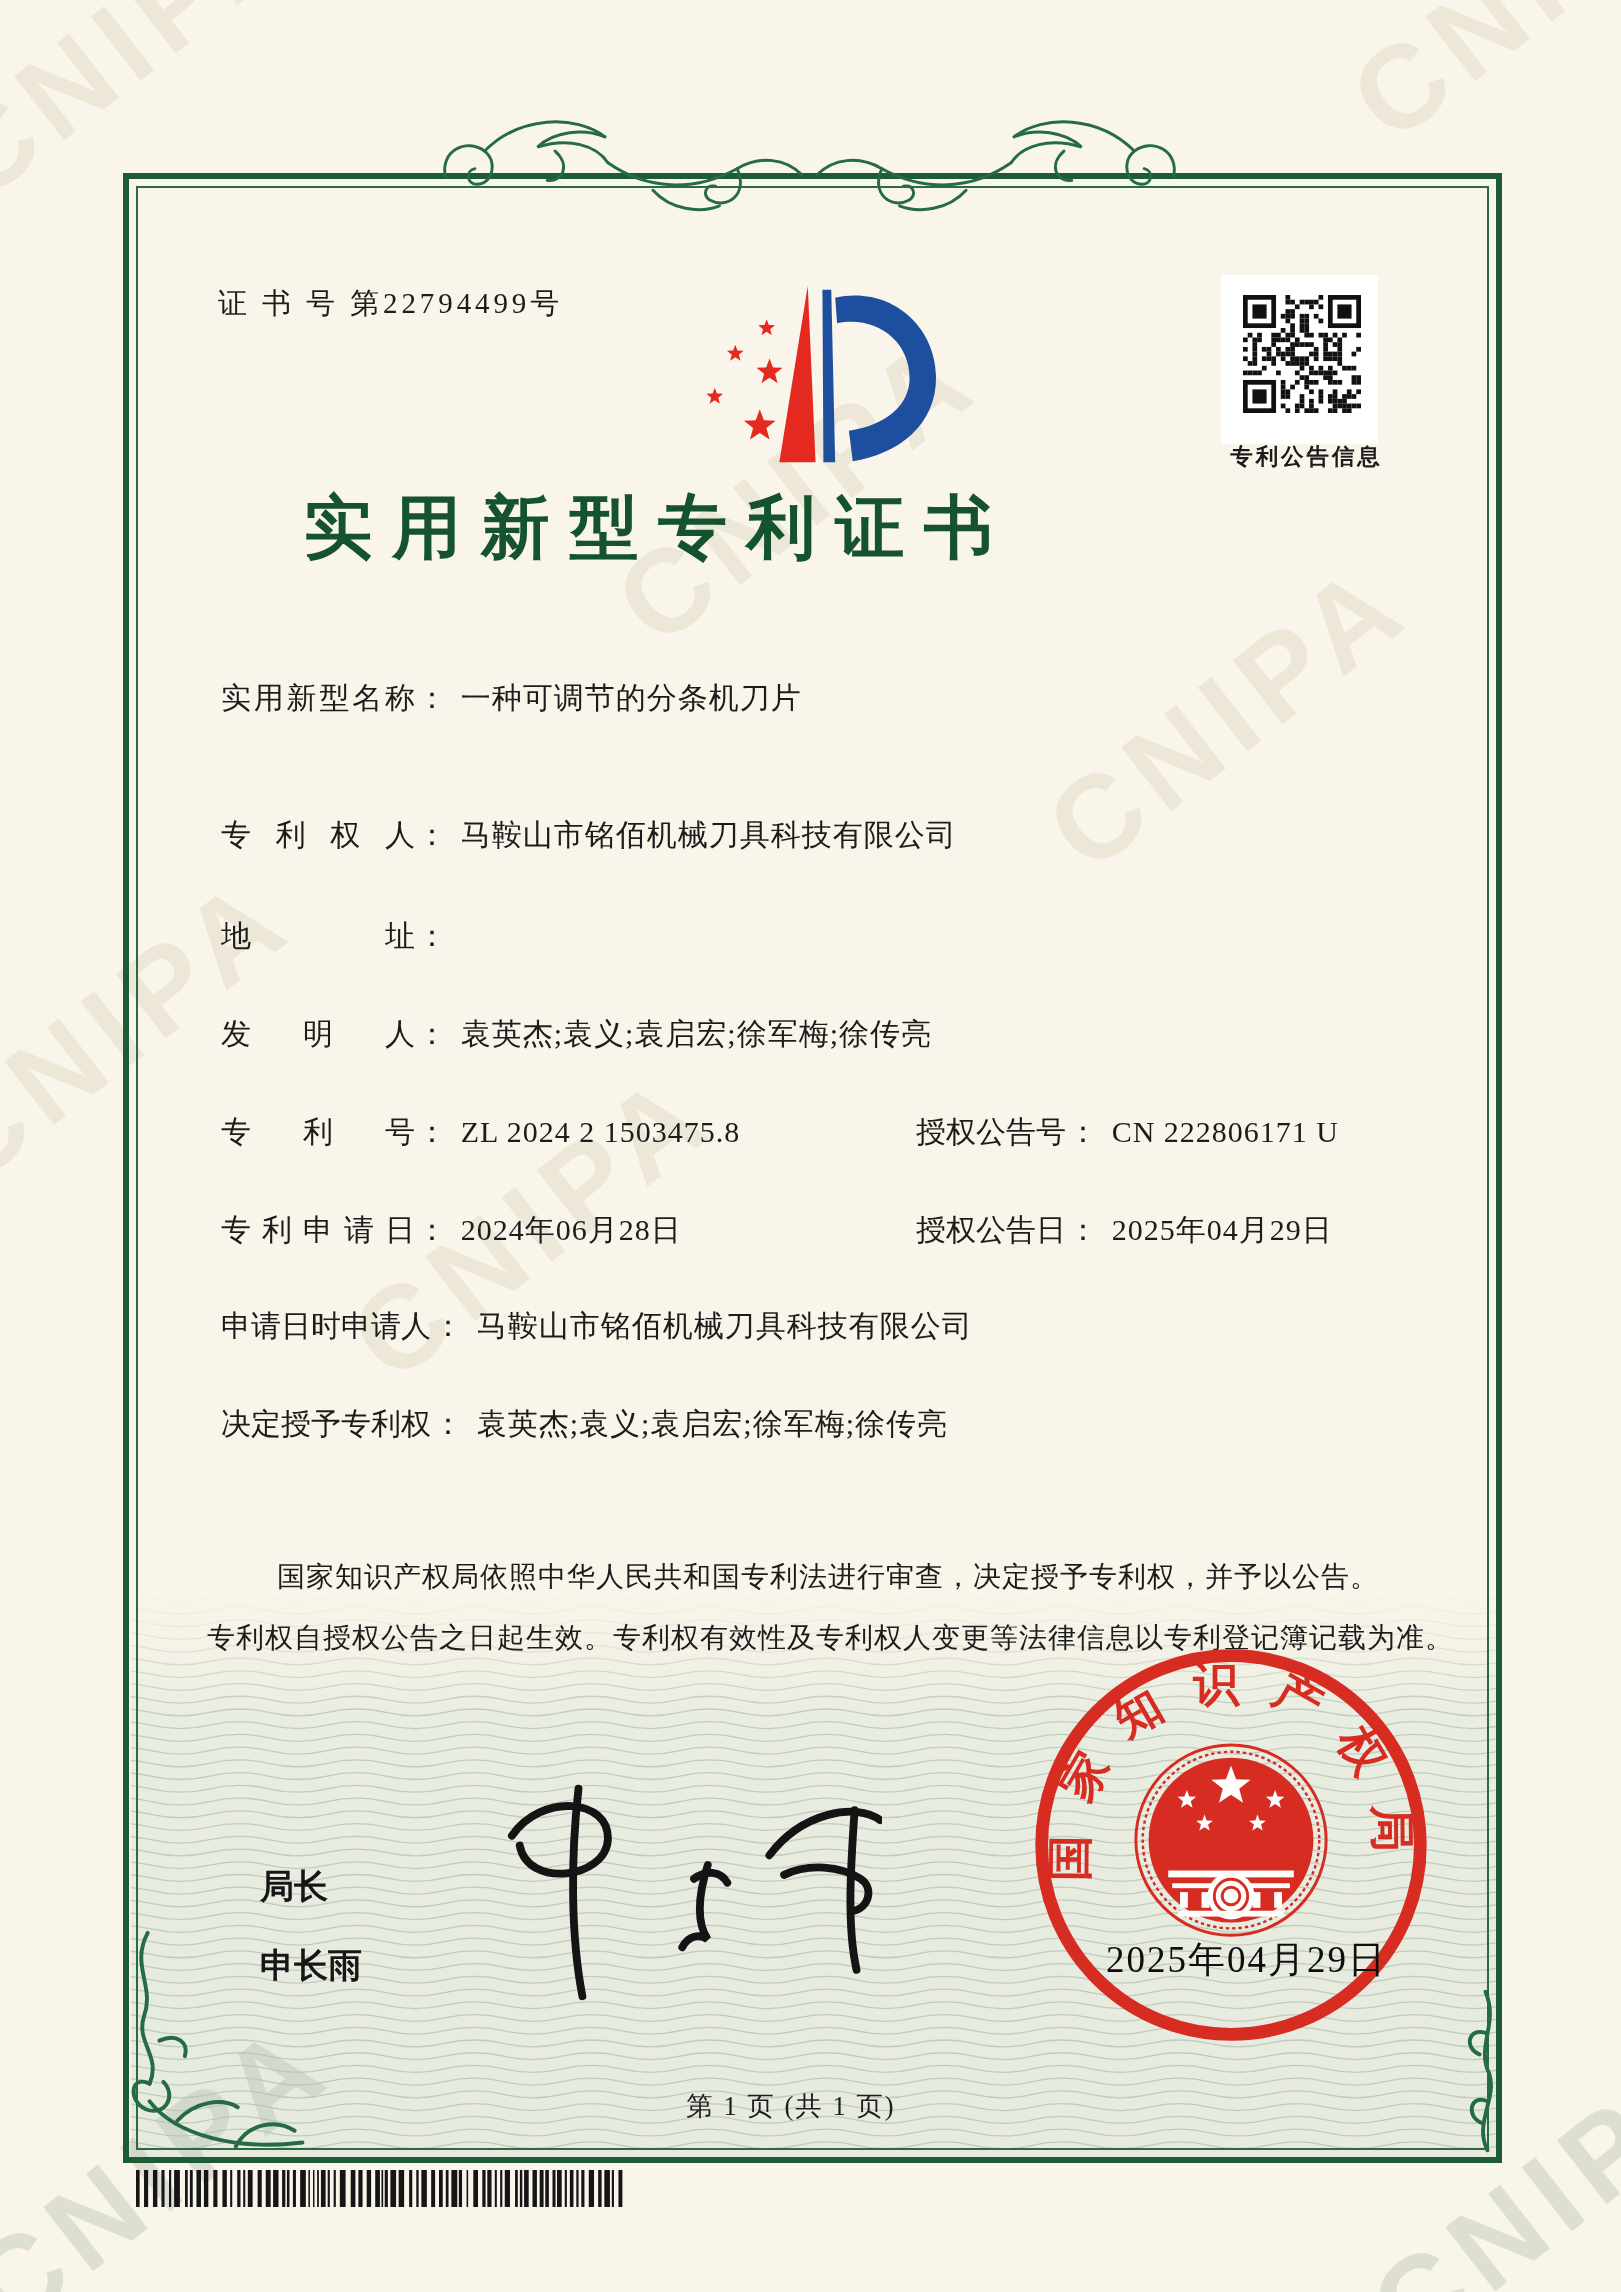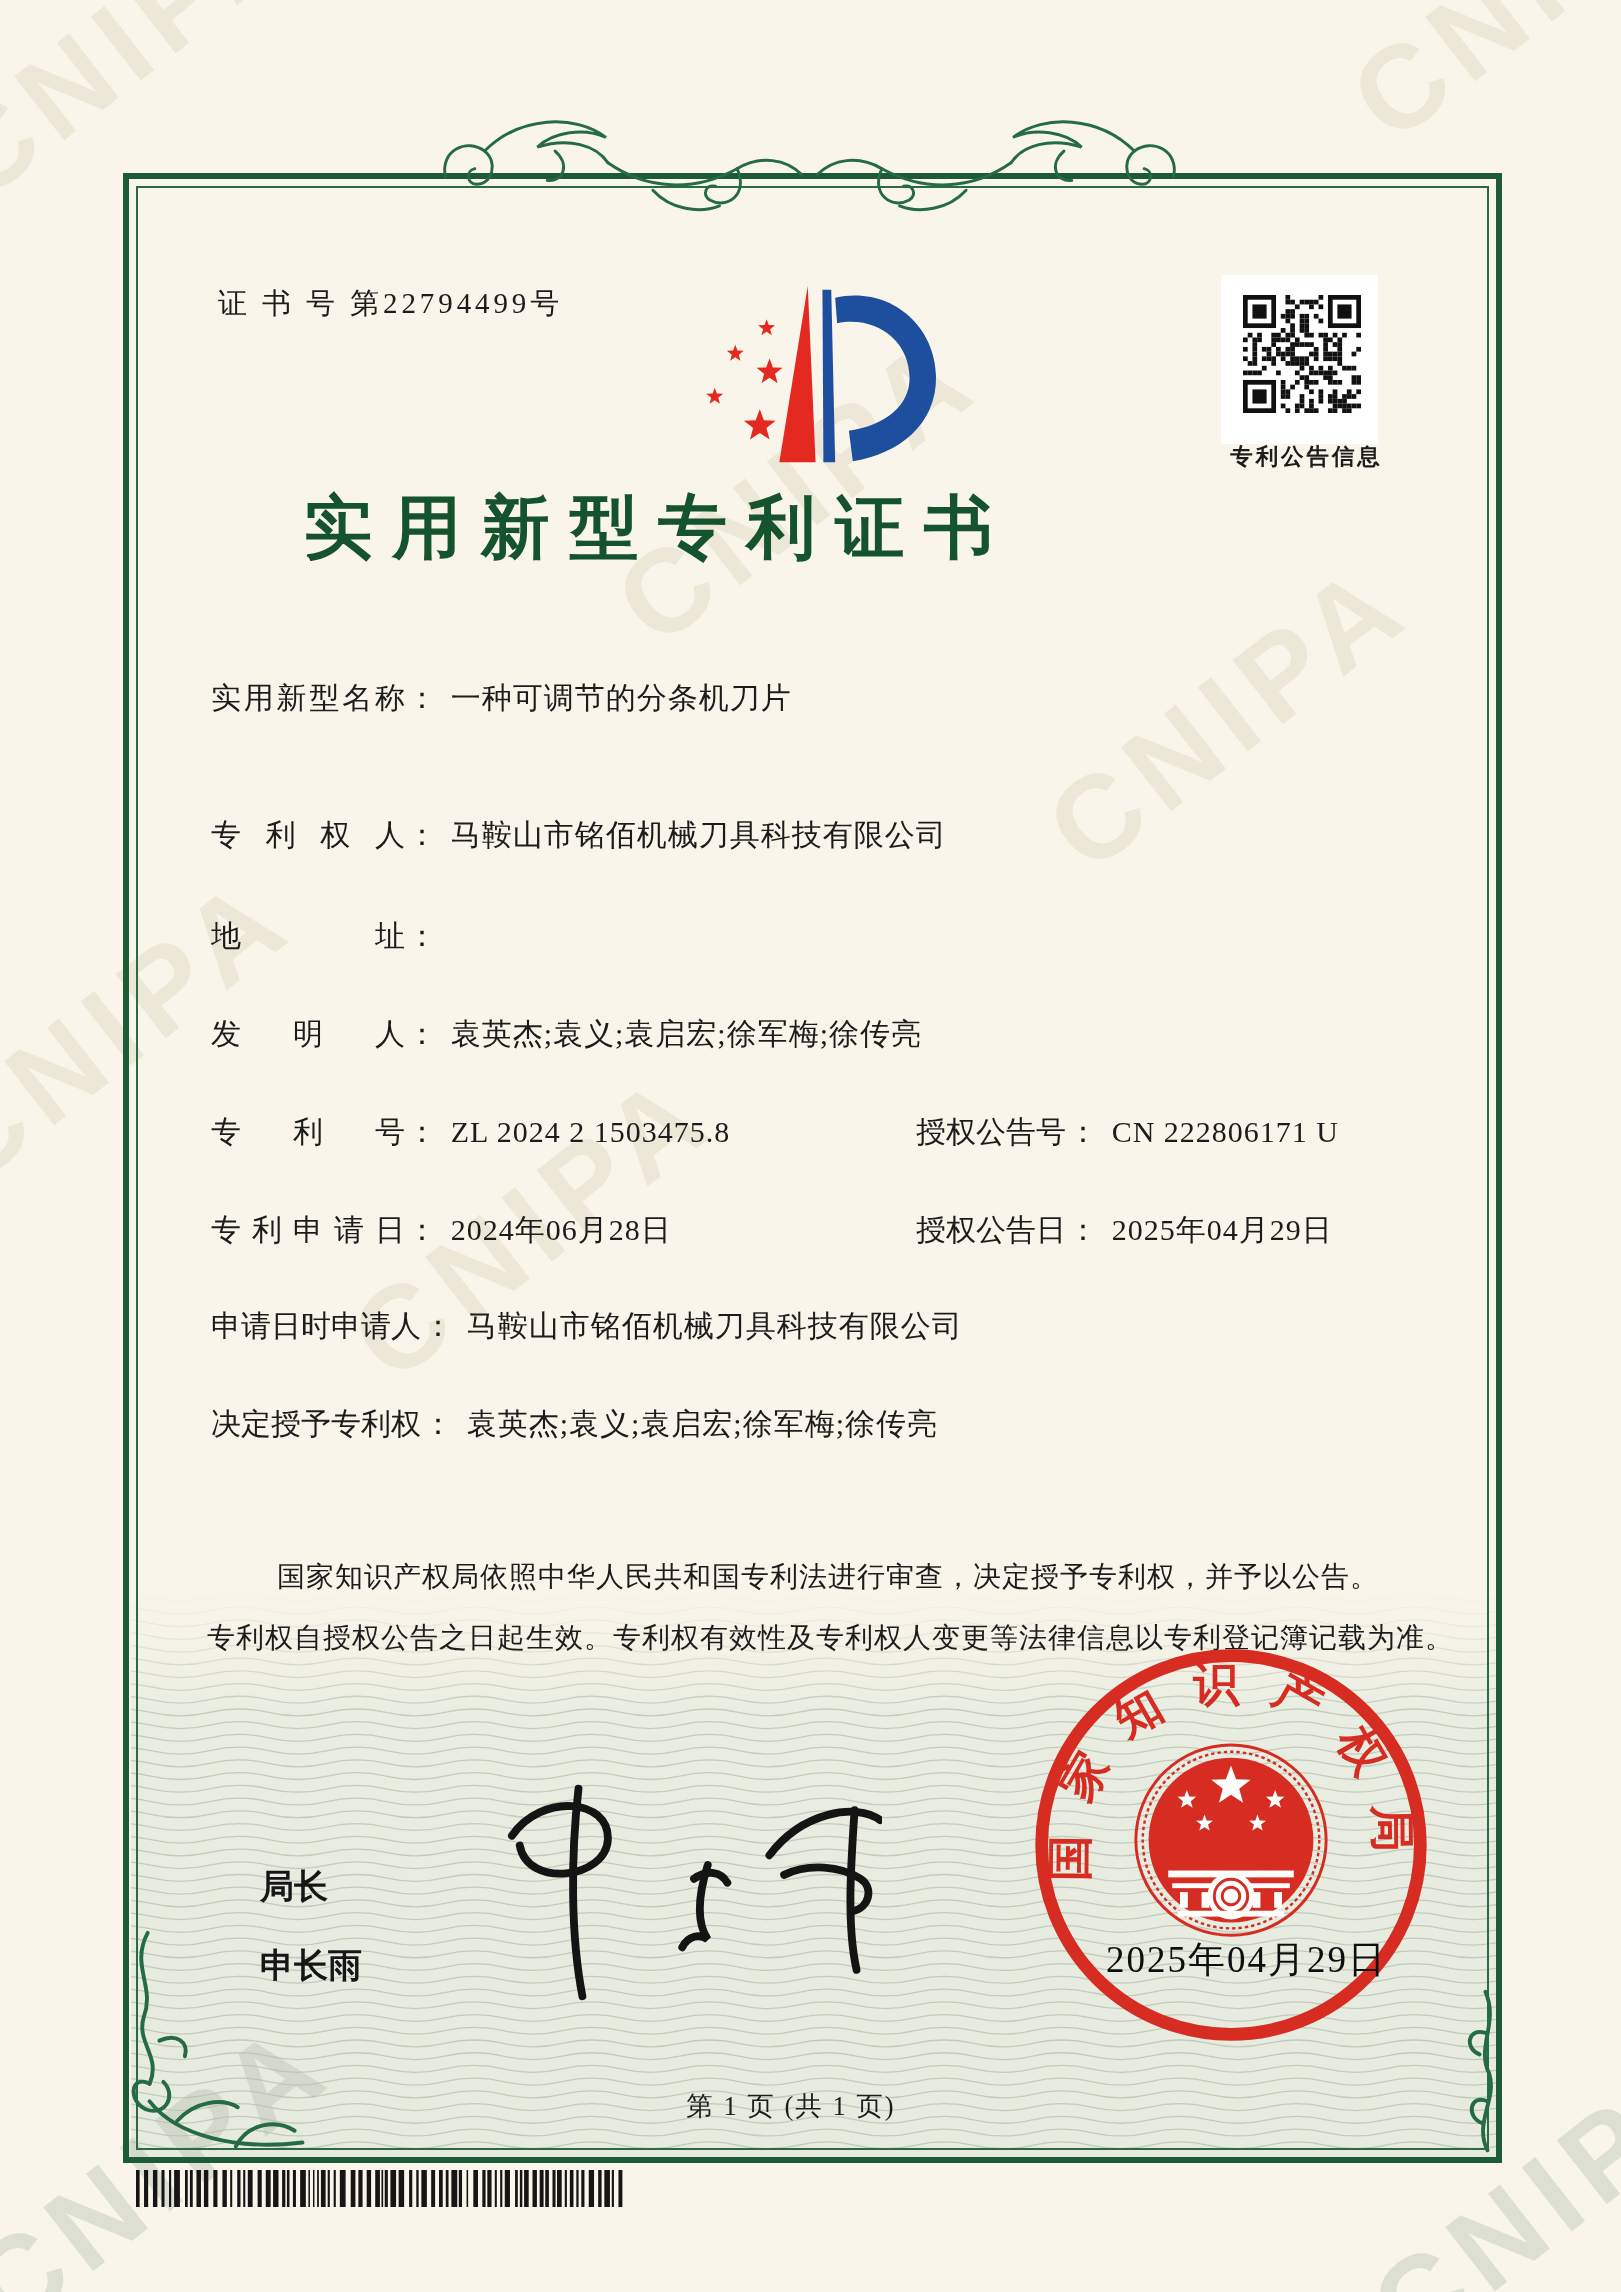--- a/index.html
+++ b/index.html
@@ -24,21 +24,21 @@
   
   .cert-no{position:absolute;left:218px;top:284px;font-size:29px;letter-spacing:3.9px;z-index:5;}
   .logo{position:absolute;left:698px;top:282px;width:243px;height:188px;z-index:5;}
   .qr-box{position:absolute;left:1221px;top:275px;width:157px;height:169px;background:#ffffff;z-index:5;}
   .qr-svg{position:absolute;left:1243px;top:295px;width:118px;height:118px;z-index:6;}
   .qr-caption{position:absolute;left:1220px;top:441px;width:173px;text-align:center;
               font-size:22.5px;font-weight:bold;letter-spacing:2.9px;z-index:6;}
   .title{position:absolute;top:482px;left:0;width:1316px;text-align:center;font-size:69px;
          font-weight:bold;letter-spacing:19.6px;color:#14532d;z-index:5;}
   
-  .row{position:absolute;left:211px;display:flex;align-items:baseline;font-size:30px;
+  .row{position:absolute;left:221px;display:flex;align-items:baseline;font-size:30px;
        white-space:nowrap;z-index:5;}
   .row .lbl{display:inline-block;width:194px;text-align:justify;text-align-last:justify;}
   .row.wide .lbl{width:auto;text-align:left;text-align-last:auto;}
   .row .cl{margin:0 13.7px 0 2px;}
   .row .val{letter-spacing:1px;}
   .row.rcol{left:916px;}
   .row.rcol .lbl{width:auto;text-align:left;text-align-last:auto;}
   
   .stmt{position:absolute;font-size:28px;letter-spacing:1px;white-space:nowrap;z-index:5;}
   

